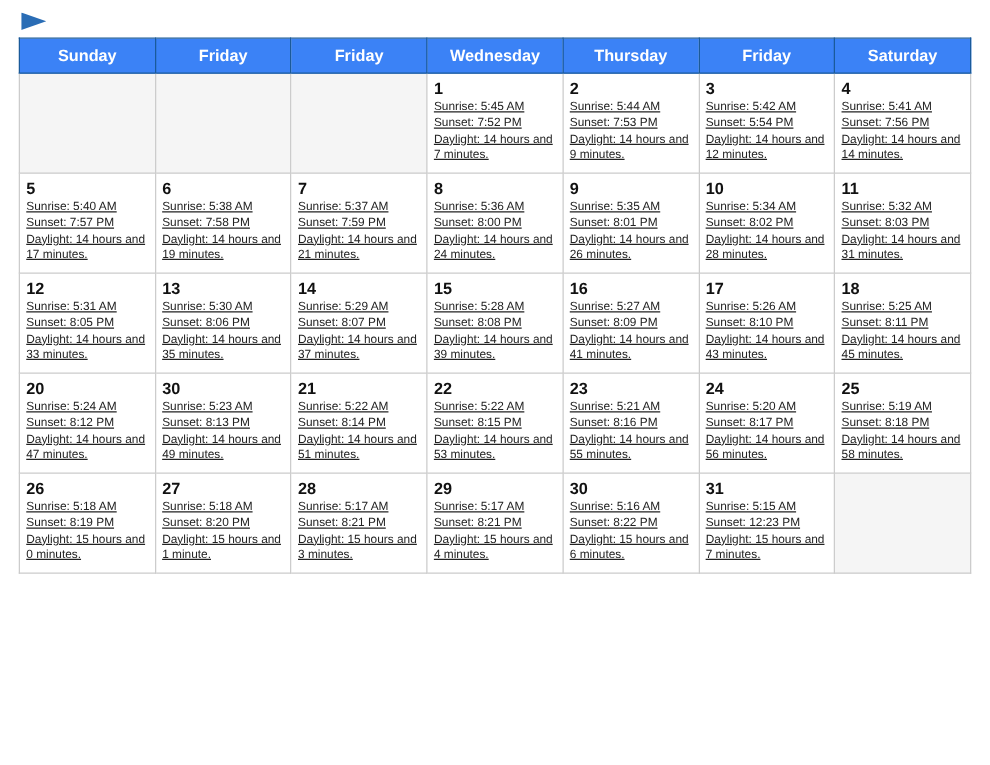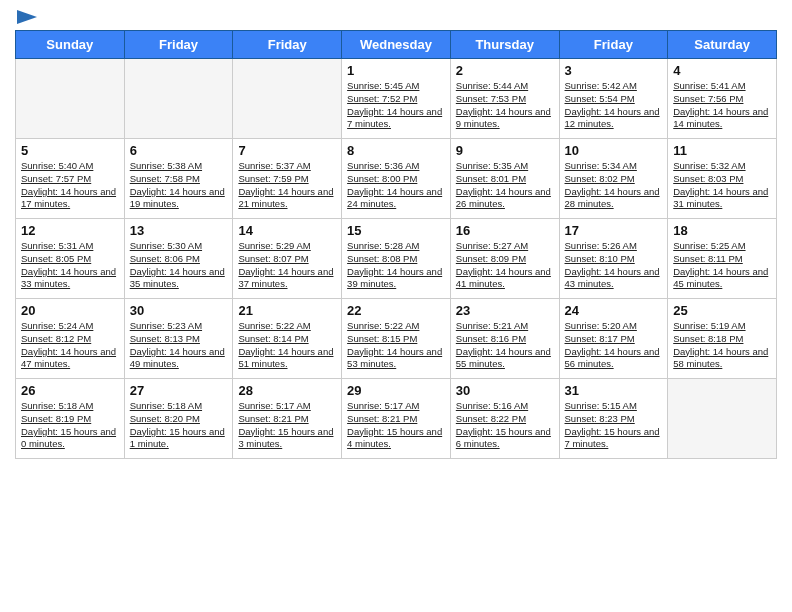--- a/index.html
+++ b/index.html
@@ -334,20 +334,20 @@
         <td>
           <div class="date-num">30</div>
           <div class="cell-info">Sunrise: 5:16 AM
 Sunset: 8:22 PM
 Daylight: 15 hours
 and 6 minutes.</div>
         </td>
         <td>
           <div class="date-num">31</div>
           <div class="cell-info">Sunrise: 5:15 AM
-Sunset: 8:23 PM
+Sunset: 12:23 PM
 Daylight: 15 hours
 and 7 minutes.</div>
         </td>
         <td class="empty"></td>
       </tr>
     </tbody>
 </table>
 
 </body></html>

